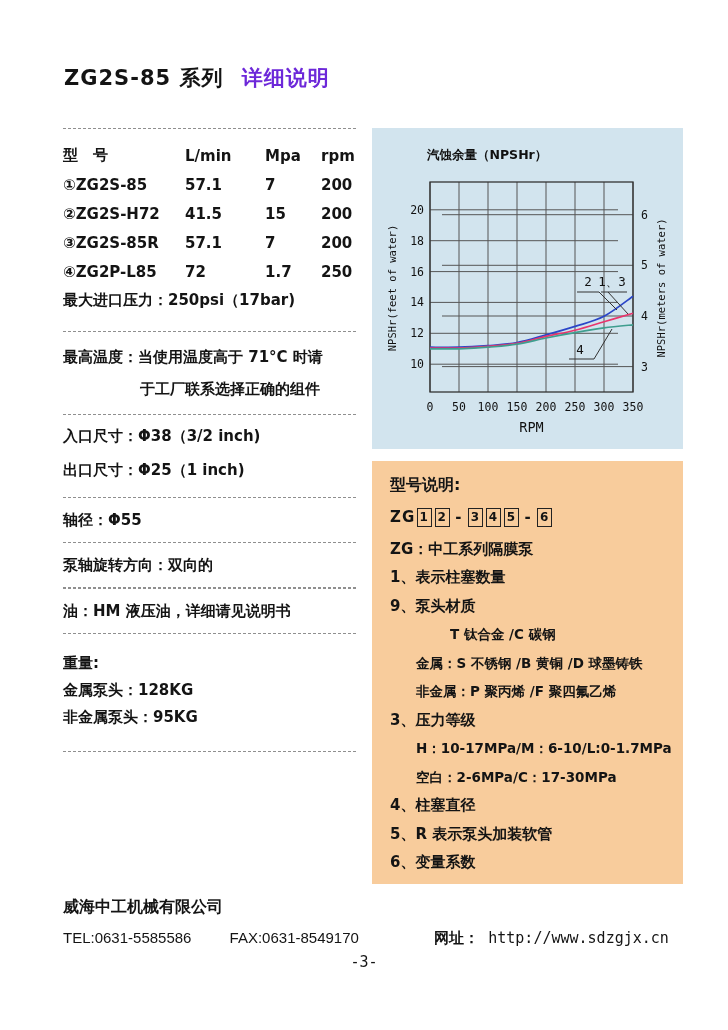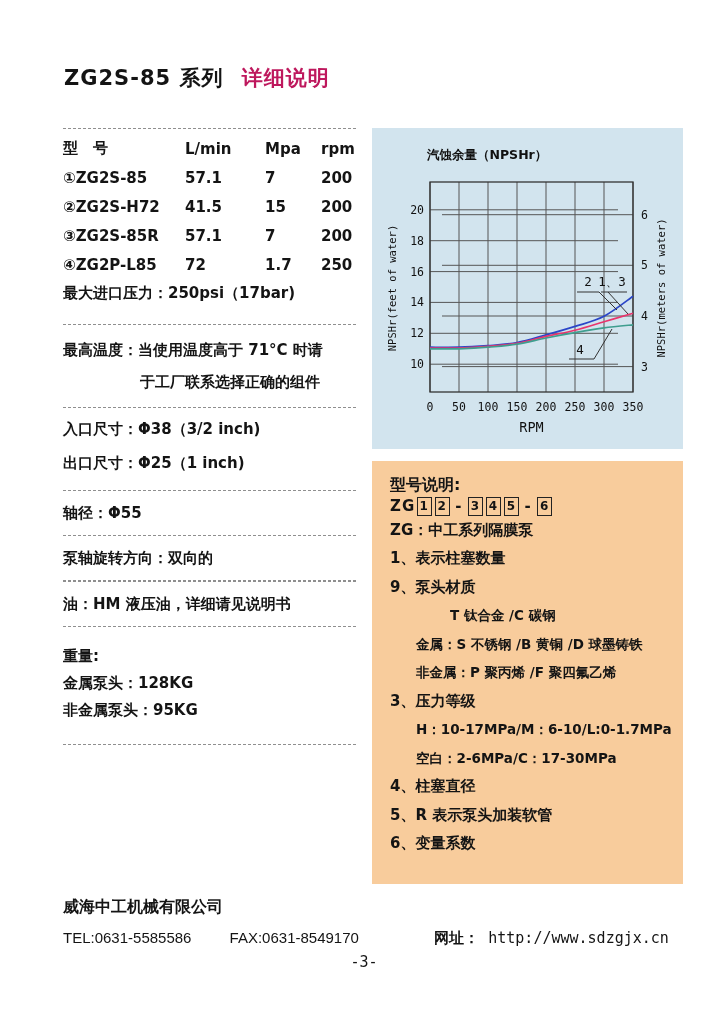--- a/index.html
+++ b/index.html
@@ -10,21 +10,21 @@
   }
   .page{position:absolute;inset:0;}
 
   
   .title{position:absolute;left:64px;top:64px;font-size:21px;font-weight:bold;letter-spacing:1px;white-space:nowrap;}
   .title .green{margin-left:10px;}
 
   
   .leftcol{position:absolute;left:63px;top:128px;width:293px;font-size:15px;font-weight:600;}
   .sep{border-top:1px dashed #8f8f8f;height:0;}
-  .spec-table{width:100%;border-collapse:collapse;margin-top:5px;}
+  .spec-table{width:100%;border-collapse:collapse;margin-top:12px;}
   .spec-table th,.spec-table td{text-align:left;font-weight:600;padding:0;height:29px;font-size:15px;white-space:nowrap;}
   .spec-table th:nth-child(1),.spec-table td:nth-child(1){width:122px;}
   .spec-table th:nth-child(2),.spec-table td:nth-child(2){width:80px;}
   .spec-table th:nth-child(3),.spec-table td:nth-child(3){width:56px;}
   .spec-table th:nth-child(4),.spec-table td:nth-child(4){width:35px;}
   .pline{height:29px;line-height:29px;white-space:nowrap;}
   .temp{padding:9px 0;line-height:32px;white-space:nowrap;}
   .temp-cont{padding-left:77px;}
   .io1{padding-top:8px;height:34px;line-height:26px;white-space:nowrap;}
   .io2{height:40px;line-height:26px;white-space:nowrap;}
@@ -32,25 +32,25 @@
   .weight{padding:16px 0 20px 0;line-height:27px;}
 
   
   .chart-panel{position:absolute;left:372px;top:128px;width:311px;height:382px;}
   .chart-panel svg{display:block;}
 
   
   .model-panel{position:absolute;left:372px;top:461px;width:311px;height:423px;background:#f8cc9c;
     box-sizing:border-box;padding:14px 8px 0 18px;}
   .model-title{font-size:16px;font-weight:bold;}
-  .model-code{font-size:15px;font-weight:bold;letter-spacing:1px;display:flex;align-items:center;}
+  .model-code{margin-top:11px;font-size:15px;font-weight:bold;letter-spacing:1px;display:flex;align-items:center;}
   .model-code .dash{margin:0 4px;}
   .mbox{display:inline-flex;align-items:center;justify-content:center;width:13px;height:17px;
     border:1.5px solid #222;font-size:12px;font-weight:bold;margin:0 1.5px;background:transparent;}
-  .model-lines{}
+  .model-lines{margin-top:8px;}
   .mline{line-height:28.5px;font-weight:600;white-space:nowrap;}
   .ind0{font-size:15px;}
   .ind1{padding-left:26px;font-size:13.5px;}
   .ind2{padding-left:60px;font-size:13.5px;}
 
   
   .company{position:absolute;left:63px;top:897px;font-size:16px;font-weight:600;}
   .contact{position:absolute;left:63px;top:929px;font-size:15px;font-family:Liberation Sans, sans-serif;white-space:nowrap;}
   .contact .fax{margin-left:34px;}
   .site{position:absolute;left:434px;top:929px;font-size:15px;font-weight:600;white-space:nowrap;}
@@ -58,21 +58,21 @@
   .pagenum{position:absolute;left:0;top:953px;width:728px;text-align:center;font-size:15px;
     font-family:"DejaVu Sans Mono",monospace;}
 </style>
 </head>
 <body>
 
 <div class="page">
 
   <div class="title">
     <span>ZG2S-85 系列</span>
-    <span class="green" style="color: #be185d;">详细说明</span>
+    <span class="green" style="color: #6d28d9;">详细说明</span>
   </div>
 
   <div class="leftcol">
     <div class="sep"></div>
     <table class="spec-table">
       <thead>
           <tr>
             <th>型　号</th>
             <th>L/min</th>
             <th>Mpa</th>

